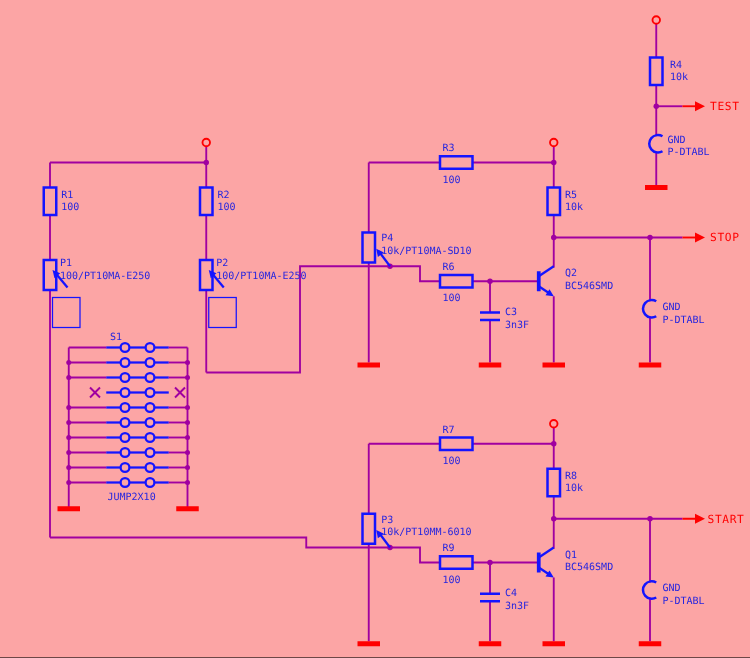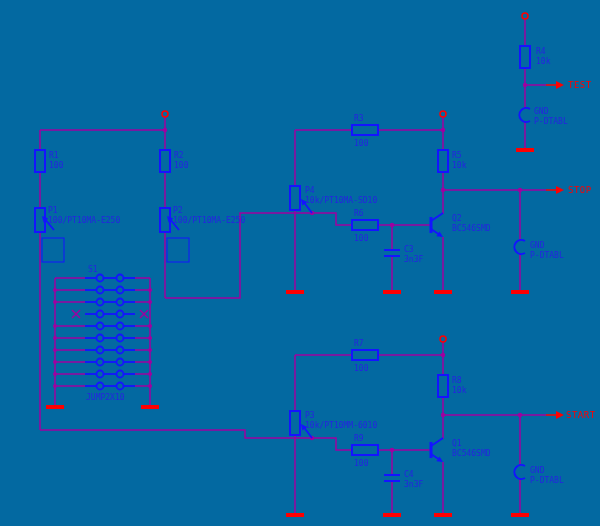--- a/index.html
+++ b/index.html
@@ -1,16 +1,16 @@
 <!DOCTYPE html>
 <html><head>
 <meta charset="utf-8">
 <style>
   html,body{margin:0;padding:0;background:#000;}
-  .stage{position:relative;width:600px;height:526px;background:#0369a1;overflow:hidden;}
+  .stage{position:relative;width:600px;height:526px;background:#fca5a5;overflow:hidden;}
   svg{display:block;}
   svg text{font-family:"DejaVu Sans Mono",monospace;font-size:8px;fill:#2525DF;}
   svg text.net{fill:#FF0000;font-size:9px;letter-spacing:.5px;}
   .wire{stroke:#A000A0;stroke-width:1.5;fill:none;}
   .dot{fill:#A000A0;stroke:none;}
   .sym{stroke:#1414FF;stroke-width:2;fill:none;}
   .sym2{stroke:#1414FF;stroke-width:1.8;fill:none;}
   .symthin{stroke:#1414FF;stroke-width:1;fill:none;}
   .bluefill{fill:#1414FF;stroke:none;}
   .red{stroke:#FF0000;stroke-width:1.5;fill:none;}

